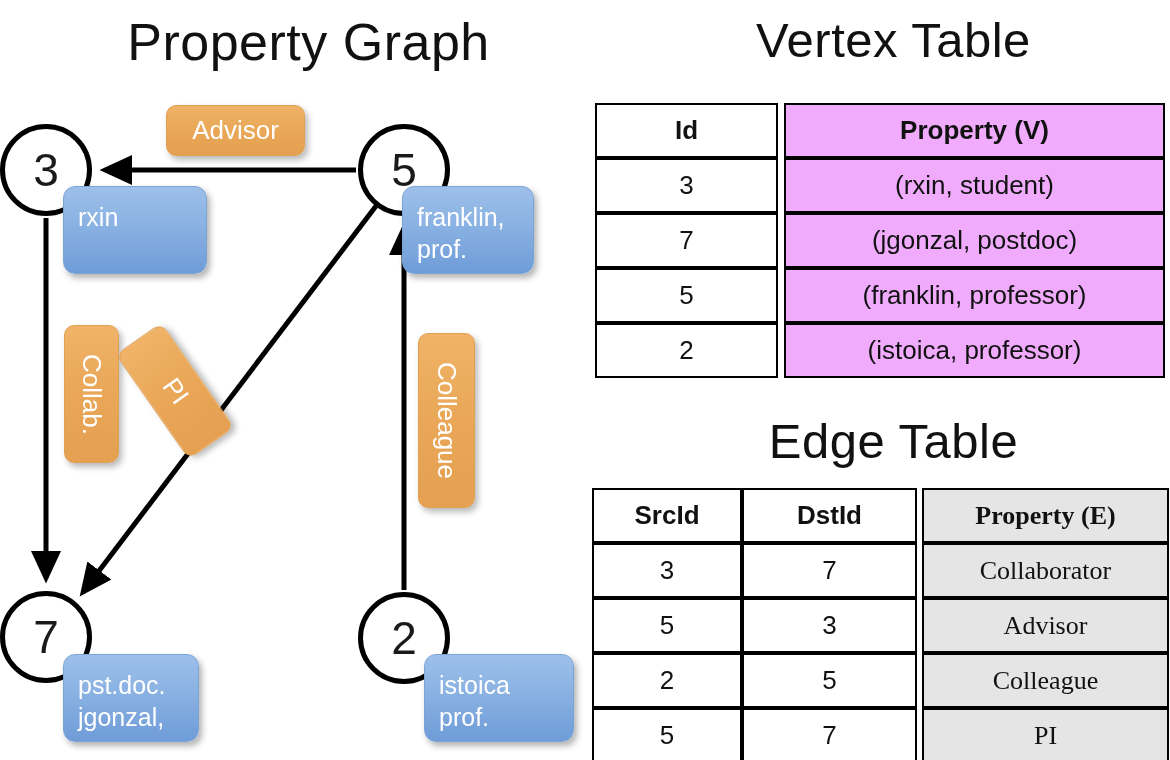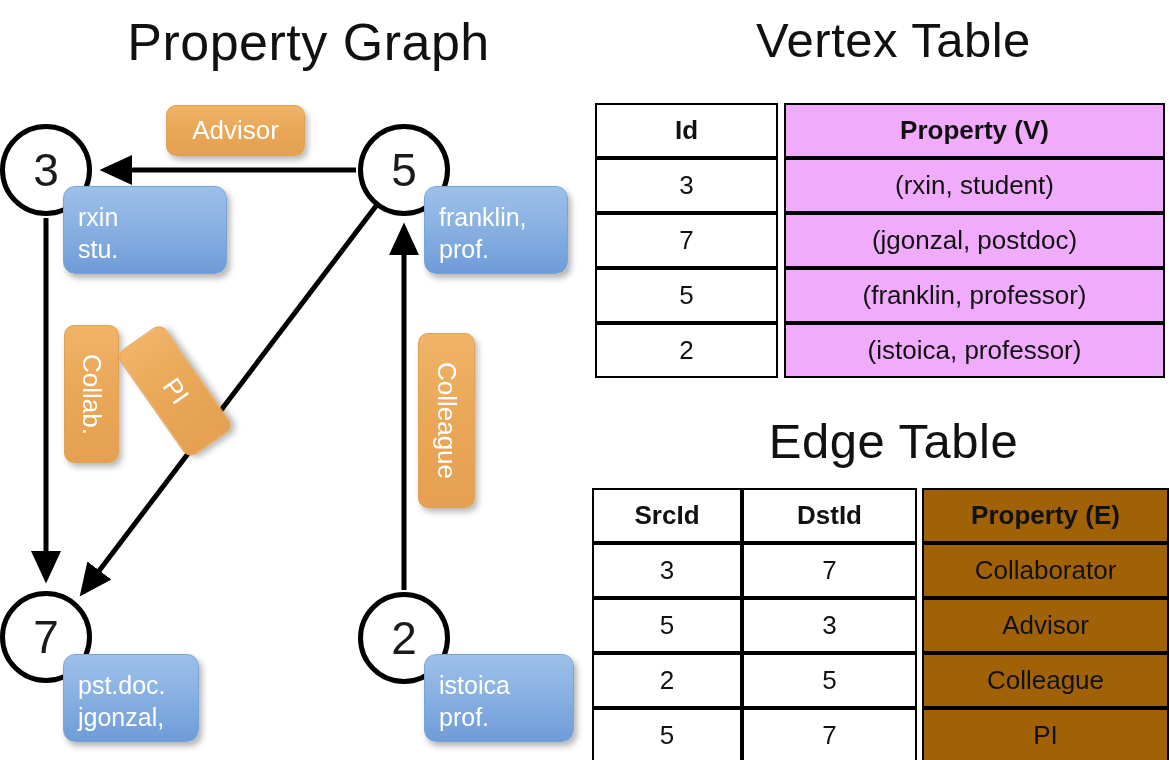--- a/index.html
+++ b/index.html
@@ -85,22 +85,22 @@
     box-shadow: 3px 4px 6px rgba(0,0,0,0.30);
     color: #ffffff;
     font-family: "Liberation Sans", sans-serif;
     font-weight: 300;
     font-size: 25px;
     line-height: 32px;
     padding: 14px 0 0 14px;
     box-sizing: border-box;
     z-index: 8;
   }
-  #prop-3 { left: 63px;  top: 186px; width: 164px; height: 88px; }
-  #prop-5 { left: 424px; top: 186px; width: 144px; height: 88px; }
+  #prop-3 { left: 63px;  top: 186px; width: 144px; height: 88px; }
+  #prop-5 { left: 402px; top: 186px; width: 132px; height: 88px; }
   #prop-7 { left: 63px;  top: 654px; width: 136px; height: 88px; }
   #prop-2 { left: 424px; top: 654px; width: 150px; height: 88px; }
   .prop-line { display: block; white-space: nowrap; }
 
   
   .edge-label {
     position: absolute;
     border-radius: 10px;
     background: linear-gradient(to bottom, #f0b368 0%, #e9a757 50%, #e5a052 100%);
     border: 1px solid #e0a155;
@@ -172,21 +172,21 @@
   #edge-table col.c-src { width: 150px; }
   #edge-table col.c-dst { width: 175px; }
   #edge-table col.c-gap { width: 5px; }
   #edge-table col.c-pre { width: 247px; }
   #edge-table tr { height: 55px; }
   #edge-table .gapcell {
     border: none;
     background: #ffffff;
     width: 5px;
   }
-  #edge-table .peach { background: #a16207; }
+  #edge-table .peach { background: #e5e5e5; font-family: Liberation Serif, serif; }
 
 </style>
 </head>
 <body>
 
 <div id="graph-panel">
 
   <div class="big-title" id="title-property-graph">Property Graph</div>
 
   <svg id="graph-edges" viewBox="0 0 585 760" xmlns="http://www.w3.org/2000/svg">
@@ -213,21 +213,20 @@
   </div>
   <div class="node" id="node-7">
     <span>7</span>
   </div>
   <div class="node" id="node-2">
     <span>2</span>
   </div>
 
   <div class="prop-box" id="prop-3">
     <span class="prop-line">rxin</span>
-    <span class="prop-line">stu.</span>
   </div>
   <div class="prop-box" id="prop-5">
     <span class="prop-line">franklin,</span>
     <span class="prop-line">prof.</span>
   </div>
   <div class="prop-box" id="prop-7">
     <span class="prop-line">pst.doc.</span>
     <span class="prop-line">jgonzal,</span>
   </div>
   <div class="prop-box" id="prop-2">

